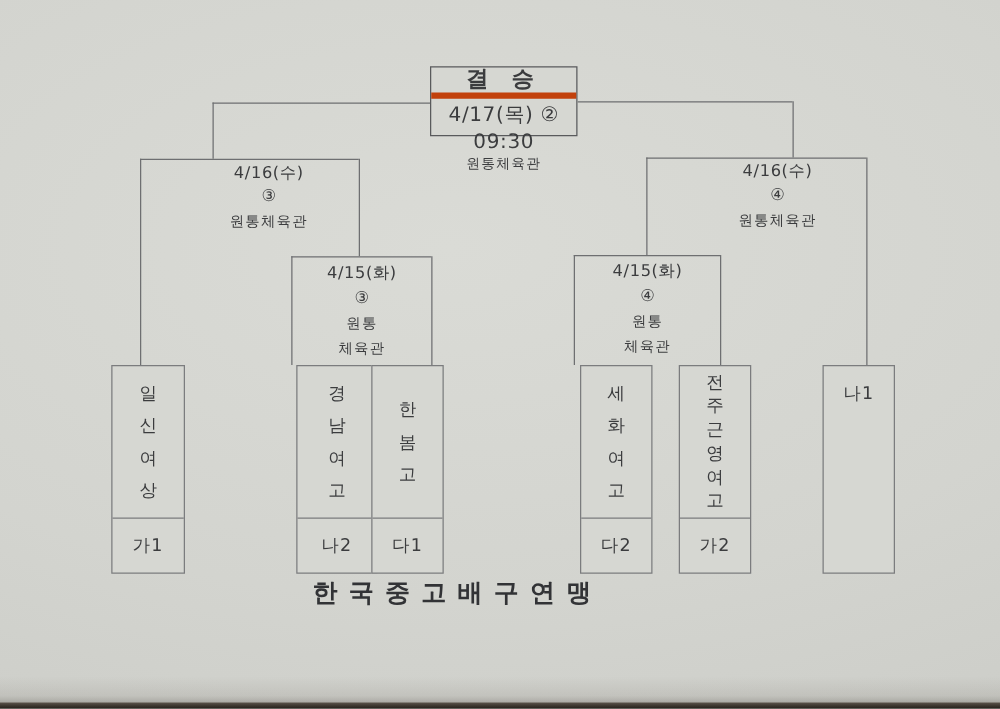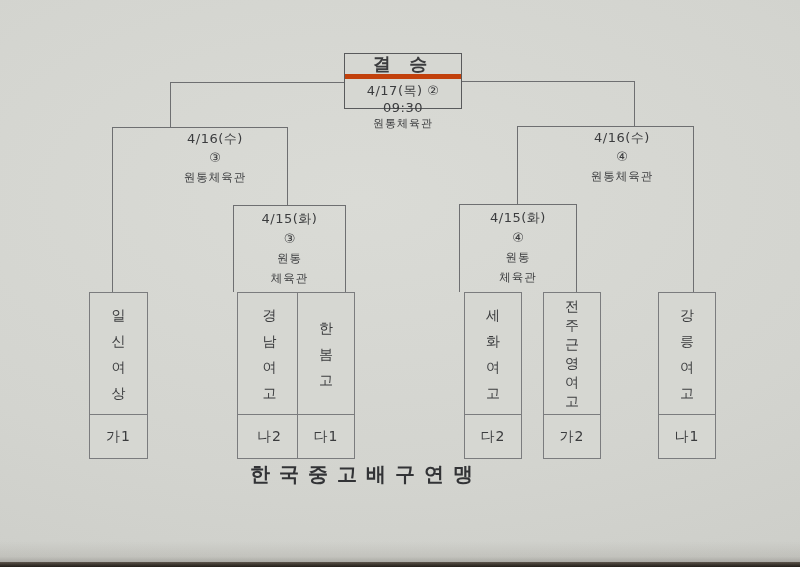--- a/index.html
+++ b/index.html
@@ -25,21 +25,21 @@
 
   
   .final-box{
     position:absolute;left:344px;top:53px;width:118px;height:56px;
     border:1px solid #595a5c;background:#d6d7d2;box-sizing:border-box;text-align:center;
   }
   .final-title{
     font-size:18px;font-weight:bold;letter-spacing:6px;line-height:20px;height:20px;
     border-bottom:5px solid #c2410c;
   }
-  .final-datetime{font-size:13px;margin-top:3px;letter-spacing:0.5px;}
+  .final-datetime{font-size:16px;margin-top:3px;letter-spacing:0.5px;}
   .final-venue{font-size:11px;margin-top:1px;letter-spacing:1px;}
 
   
   .round-label{position:absolute;text-align:center;line-height:18px;}
   .round-label .date{font-size:13px;letter-spacing:0.5px;}
   .round-label .circle{font-size:13px;margin-top:1px;}
   .round-label .venue{font-size:11.5px;letter-spacing:1px;margin-top:1px;}
   .sf-left{left:145px;top:130px;width:140px;}
   .sf-right{left:552px;top:129px;width:140px;}
   .qf-left{left:234px;top:209px;width:111px;line-height:19px;}
@@ -154,22 +154,19 @@
       </div>
     <div class="team-seed">다2</div>
   </div>
   <div class="team-box t5 chars-6">
     <div class="team-name">
         <span>전주근영여고</span>
       </div>
     <div class="team-seed">가2</div>
   </div>
   <div class="team-box t6">
-    <div class="team-name">
-        <span>강릉여고</span>
-      </div>
     <div class="team-seed">나1</div>
   </div>
 
   <div class="footer-org">한국중고배구연맹</div>
 
   <div class="bottom-edge"></div>
 </div>
 
 </body></html>

